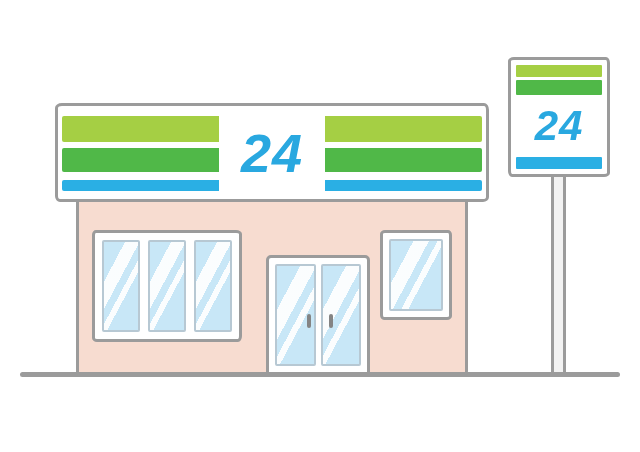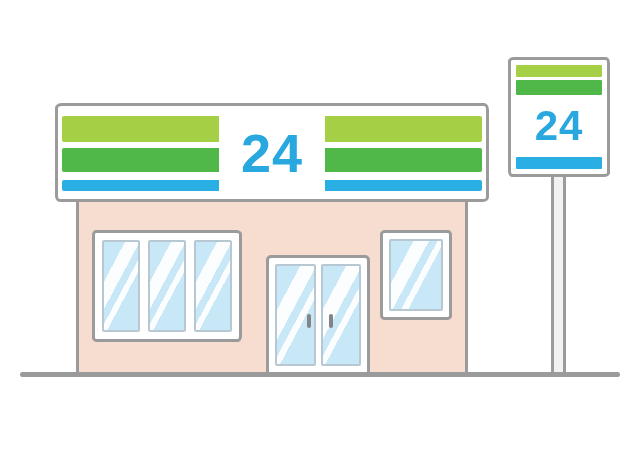--- a/index.html
+++ b/index.html
@@ -1,15 +1,15 @@
 <!DOCTYPE html>
 <html><head>
 <meta charset="utf-8">
 <style>
-  * { margin:0; padding:0; box-sizing:border-box; }
+  * { margin:0; padding:0; box-sizing:border-box;font-style:italic; }
   html,body { width:640px; height:452px; background:#ffffff; font-family:"Liberation Sans", sans-serif; }
   .scene { position:relative; width:640px; height:452px; background:#ffffff; overflow:hidden; }
 
   
   .ground { position:absolute; left:20px; top:372px; width:600px; height:5px;
             background:#9b9b9b; border-radius:3px; }
 
   
   .facade { position:absolute; left:76px; top:192px; width:392px; height:183px;
             background:#f7dcd0; border:3px solid #9b9b9b;

